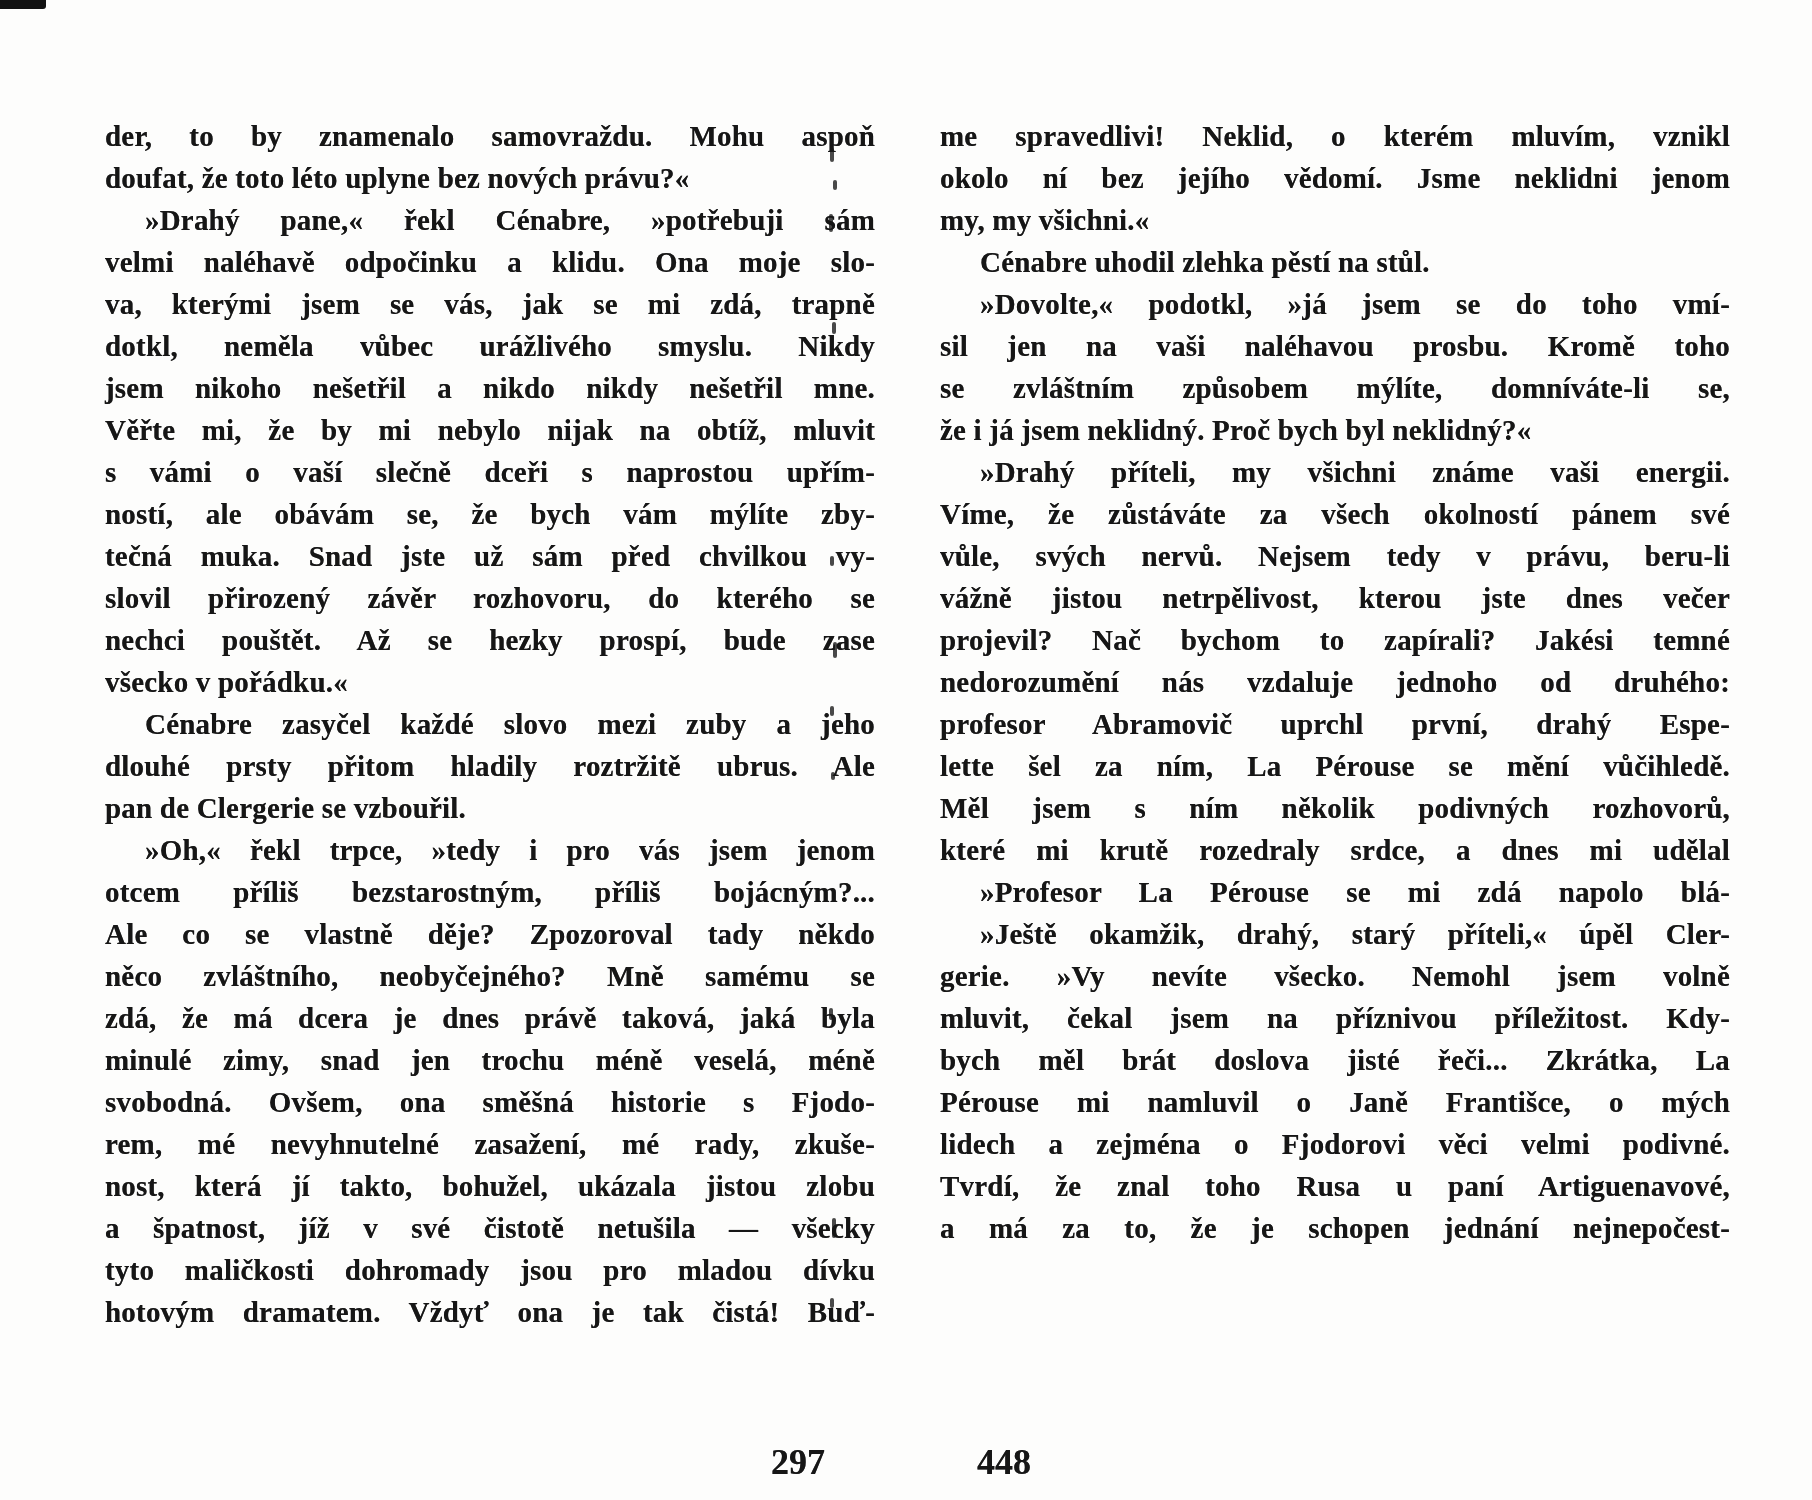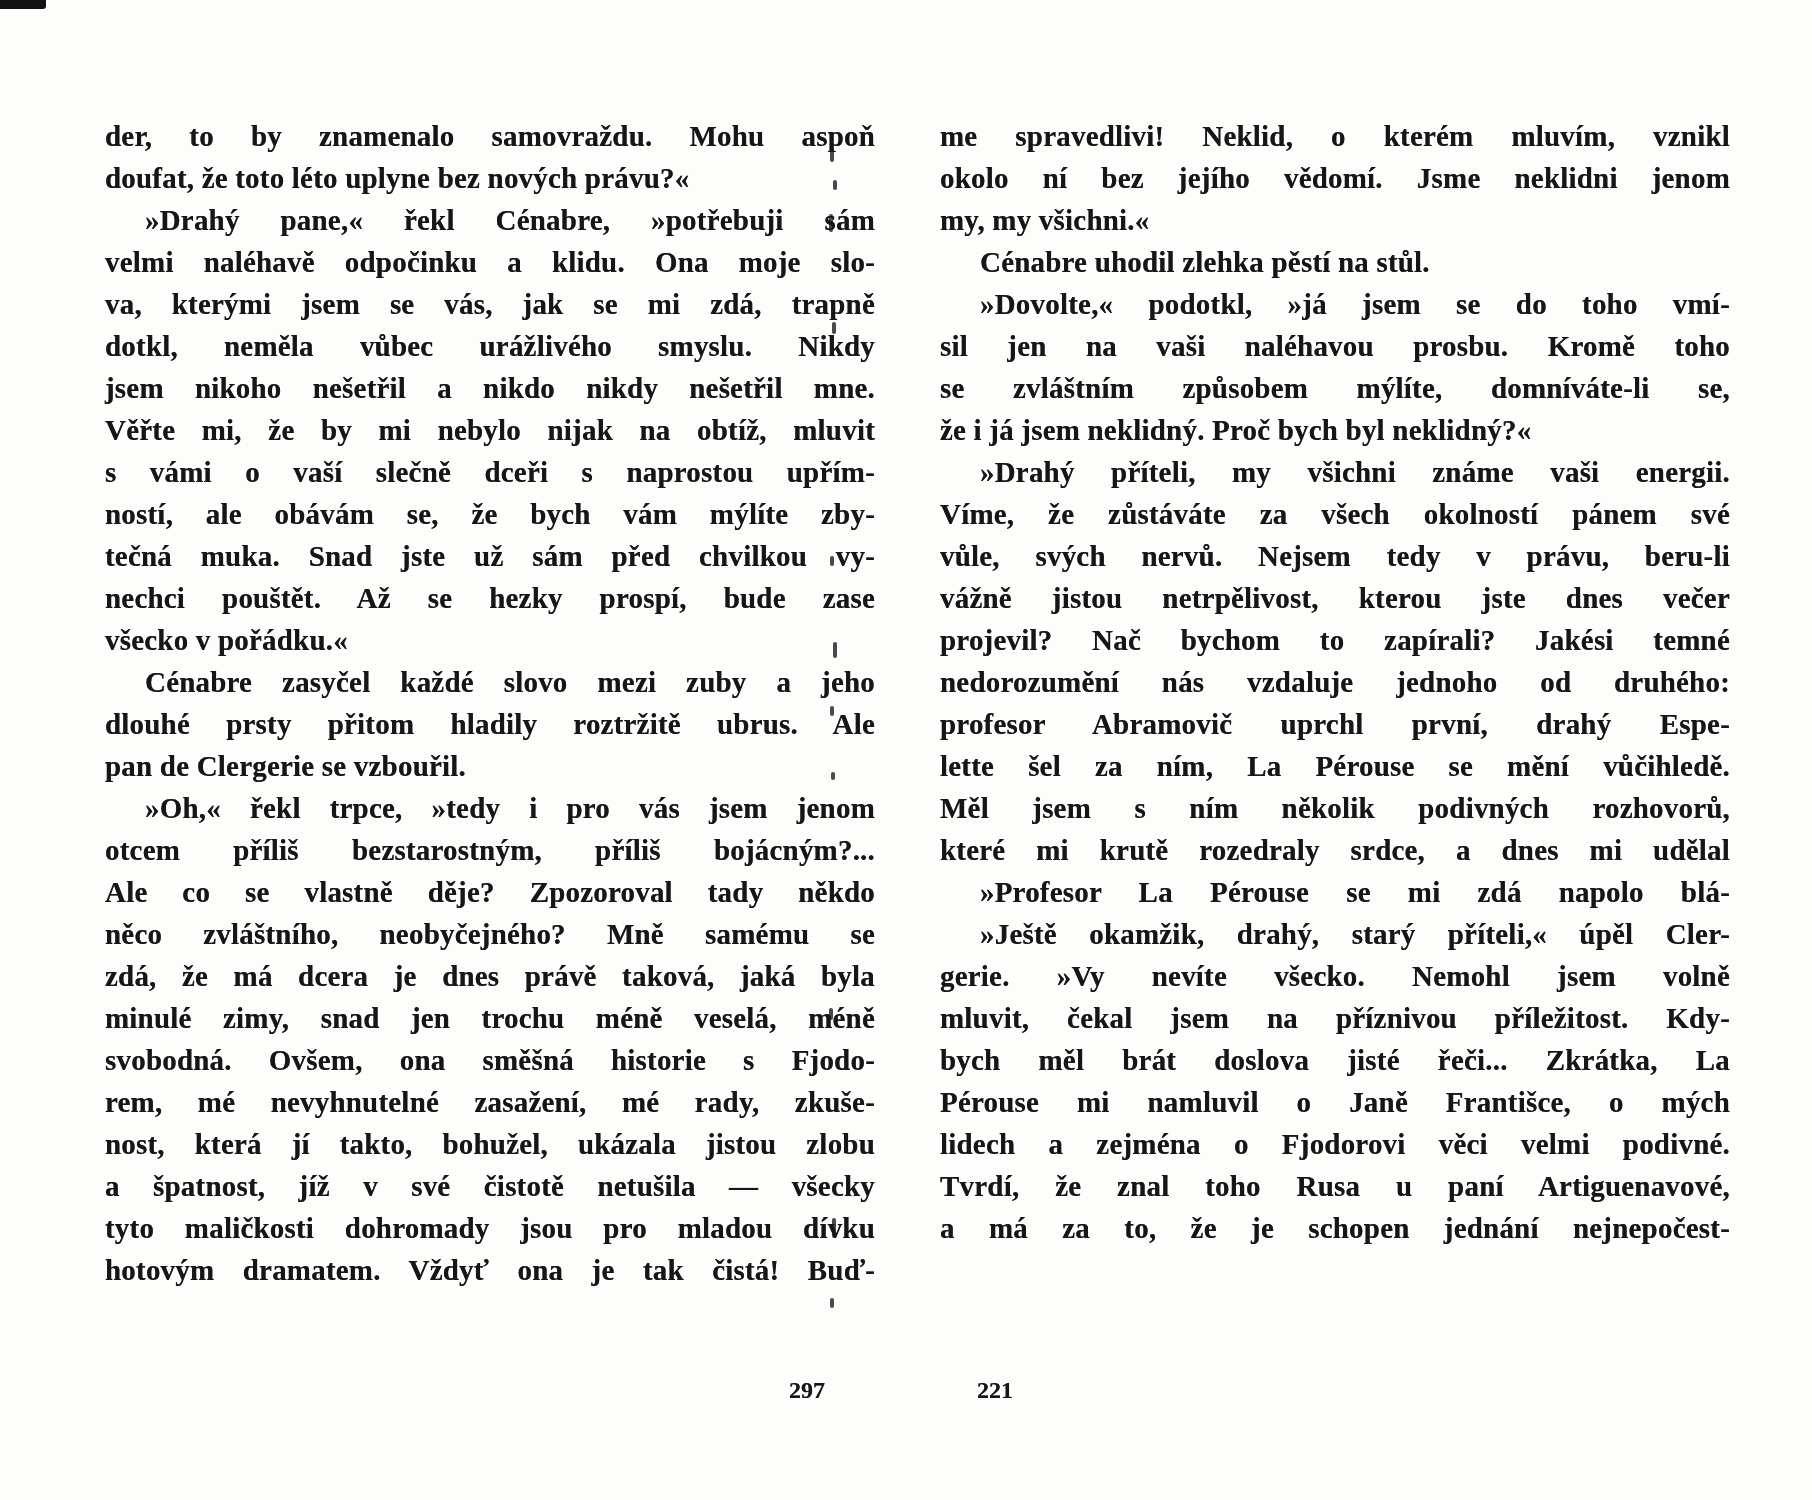--- a/index.html
+++ b/index.html
@@ -30,22 +30,22 @@
     text-align: justify;
     text-align-last: left;
     letter-spacing: 0.2px;
     white-space: normal;
     text-shadow: 0 0 0.5px rgba(10,10,10,0.65);
   }
   .line.just   { text-align-last: justify; }
   .line.indent { text-indent: 40px; }
   .pagenum {
     position: absolute;
-    top: 1374px;
-    font-size: 24px;
+    top: 1446px;
+    font-size: 36px;
     line-height: 32px;
     text-shadow: 0 0 0.5px rgba(10,10,10,0.65);
   }
   .pagenum.pn-left  { left: 77px; width: 748px; text-align: right; }
   .pagenum.pn-right { left: 977px; }
   
   .corner-artifact {
     position: absolute;
     left: 0; top: 0;
     width: 46px; height: 9px;
@@ -95,20 +95,21 @@
       <div class="line">doufat, že toto léto uplyne bez nových právu?«</div>
       <div class="line indent just">»Drahý pane,« řekl Cénabre, »potřebuji sám</div>
       <div class="line just">velmi naléhavě odpočinku a klidu. Ona moje slo-</div>
       <div class="line just">va, kterými jsem se vás, jak se mi zdá, trapně</div>
       <div class="line just">dotkl, neměla vůbec urážlivého smyslu. Nikdy</div>
       <div class="line just">jsem nikoho nešetřil a nikdo nikdy nešetřil mne.</div>
       <div class="line just">Věřte mi, že by mi nebylo nijak na obtíž, mluvit</div>
       <div class="line just">s vámi o vaší slečně dceři s naprostou upřím-</div>
       <div class="line just">ností, ale obávám se, že bych vám mýlíte zby-</div>
       <div class="line just">tečná muka. Snad jste už sám před chvilkou vy-</div>
+      <div class="line just">slovil přirozený závěr rozhovoru, do kterého se</div>
       <div class="line just">nechci pouštět. Až se hezky prospí, bude zase</div>
       <div class="line">všecko v pořádku.«</div>
       <div class="line indent just">Cénabre zasyčel každé slovo mezi zuby a jeho</div>
       <div class="line just">dlouhé prsty přitom hladily roztržitě ubrus. Ale</div>
       <div class="line">pan de Clergerie se vzbouřil.</div>
       <div class="line indent just">»Oh,« řekl trpce, »tedy i pro vás jsem jenom</div>
       <div class="line just">otcem příliš bezstarostným, příliš bojácným?...</div>
       <div class="line just">Ale co se vlastně děje? Zpozoroval tady někdo</div>
       <div class="line just">něco zvláštního, neobyčejného? Mně samému se</div>
       <div class="line just">zdá, že má dcera je dnes právě taková, jaká byla</div>
@@ -146,15 +147,15 @@
       <div class="line just">mluvit, čekal jsem na příznivou příležitost. Kdy-</div>
       <div class="line just">bych měl brát doslova jisté řeči... Zkrátka, La</div>
       <div class="line just">Pérouse mi namluvil o Janě Františce, o mých</div>
       <div class="line just">lidech a zejména o Fjodorovi věci velmi podivné.</div>
       <div class="line just">Tvrdí, že znal toho Rusa u paní Artiguenavové,</div>
       <div class="line just">a má za to, že je schopen jednání nejnepočest-</div>
     </div>
 
   <div class="pagenum pn-left">297</div>
 
-  <div class="pagenum pn-right">221</div>
+  <div class="pagenum pn-right">448</div>
 
 </div>
 
 </body></html>

